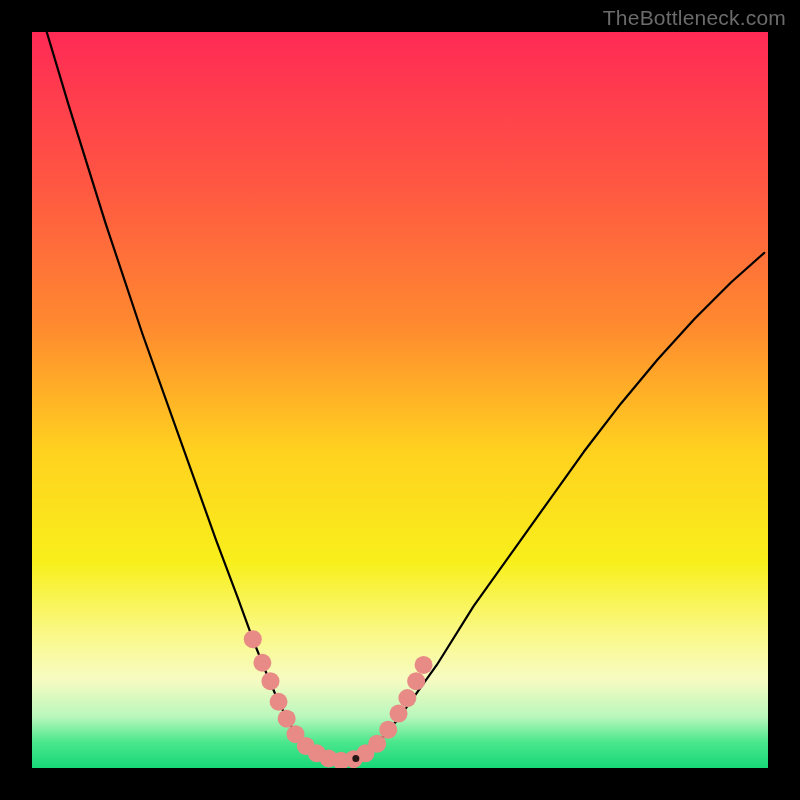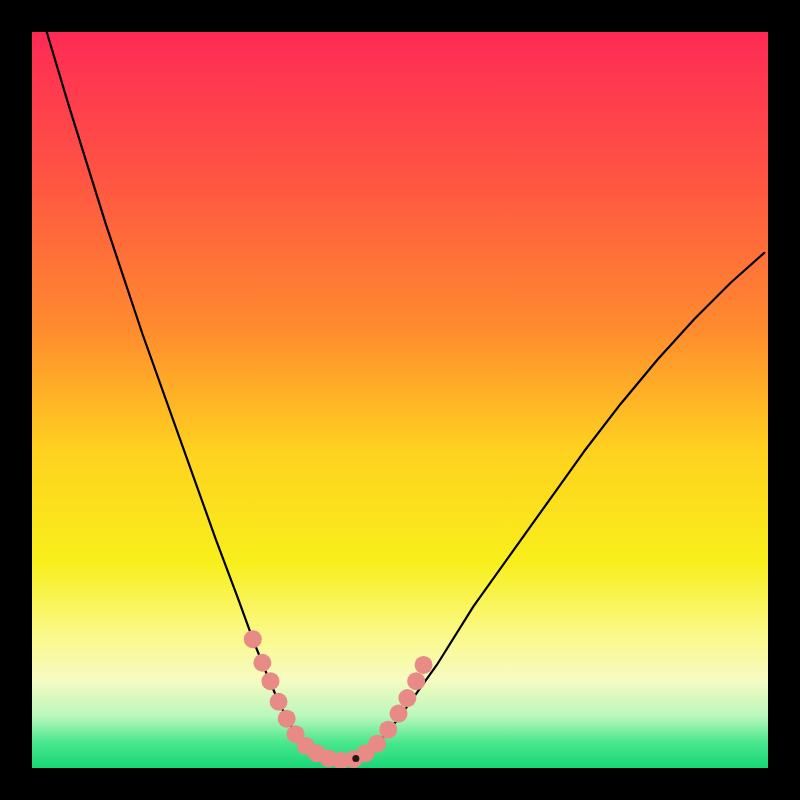--- a/index.html
+++ b/index.html
@@ -42,20 +42,21 @@
     color: #6b6b6b;
     font-size: 21px;
     letter-spacing: 0.2px;
     user-select: none;
   }
 </style>
 </head>
 <body>
 
 <div class="frame">
+  <div class="watermark">TheBottleneck.com</div>
   <div class="plot">
     <svg class="gradient" viewBox="0 0 736 736" preserveAspectRatio="none">
       <defs>
         <linearGradient id="bg-grad" x1="0" y1="0" x2="0" y2="1">
             <stop offset="0%" stop-color="#ff2a55"></stop>
             <stop offset="20%" stop-color="#ff5543"></stop>
             <stop offset="40%" stop-color="#ff8a2f"></stop>
             <stop offset="56.99999999999999%" stop-color="#ffd21f"></stop>
             <stop offset="72%" stop-color="#f8ef1b"></stop>
             <stop offset="82%" stop-color="#faf98a"></stop>

